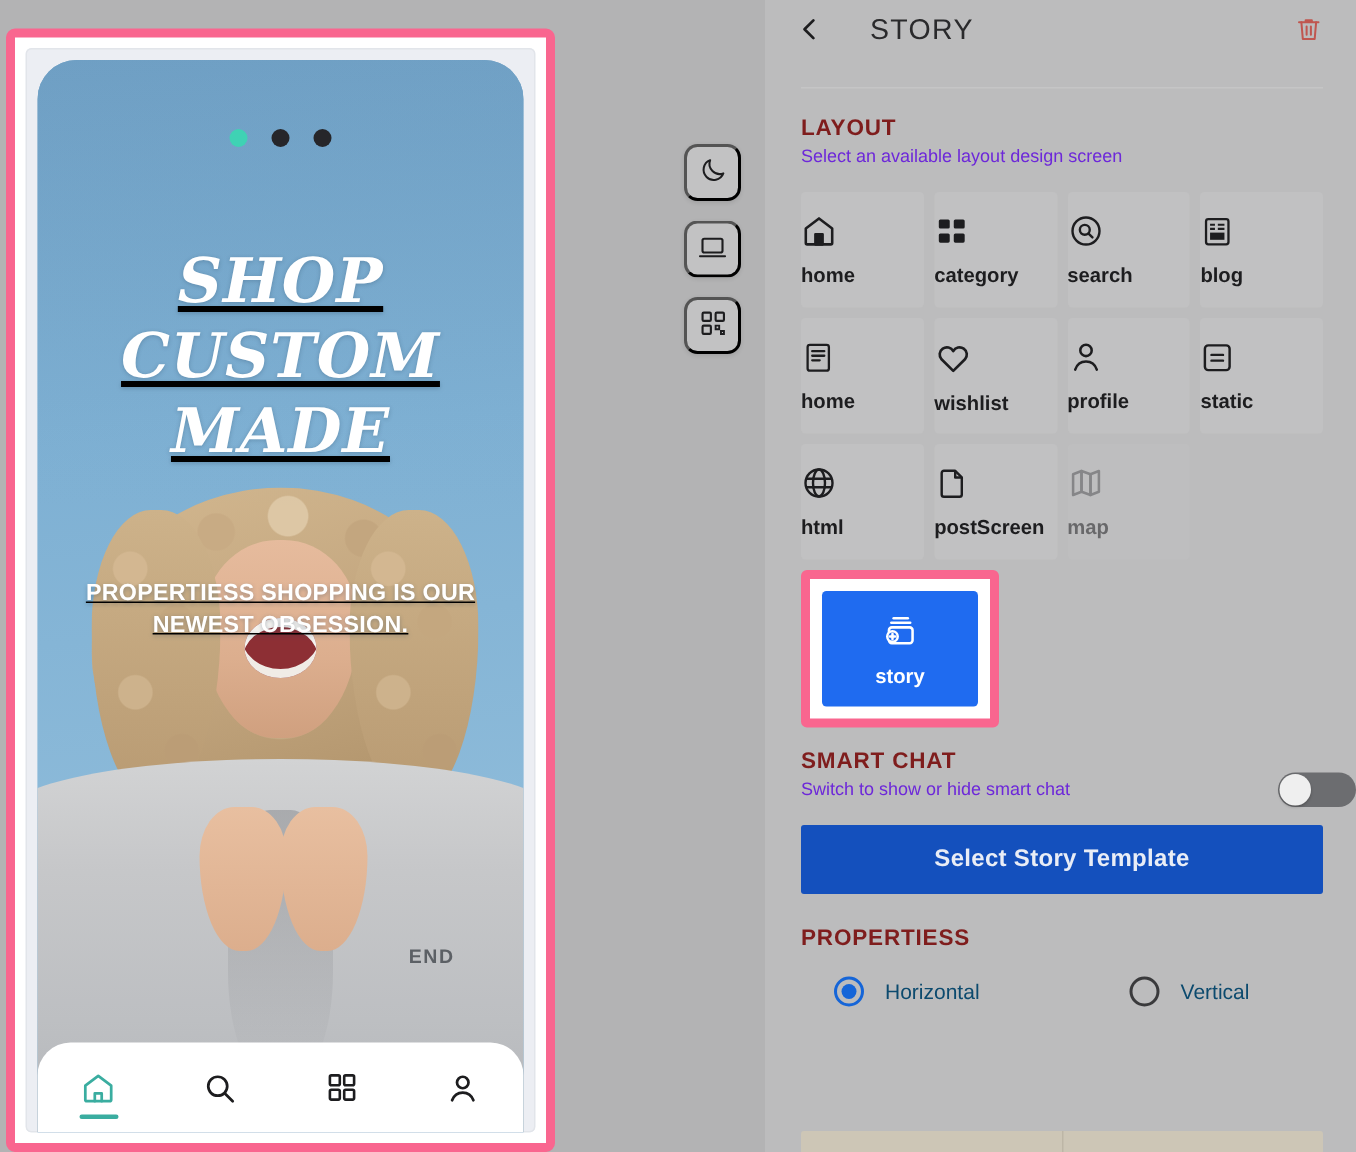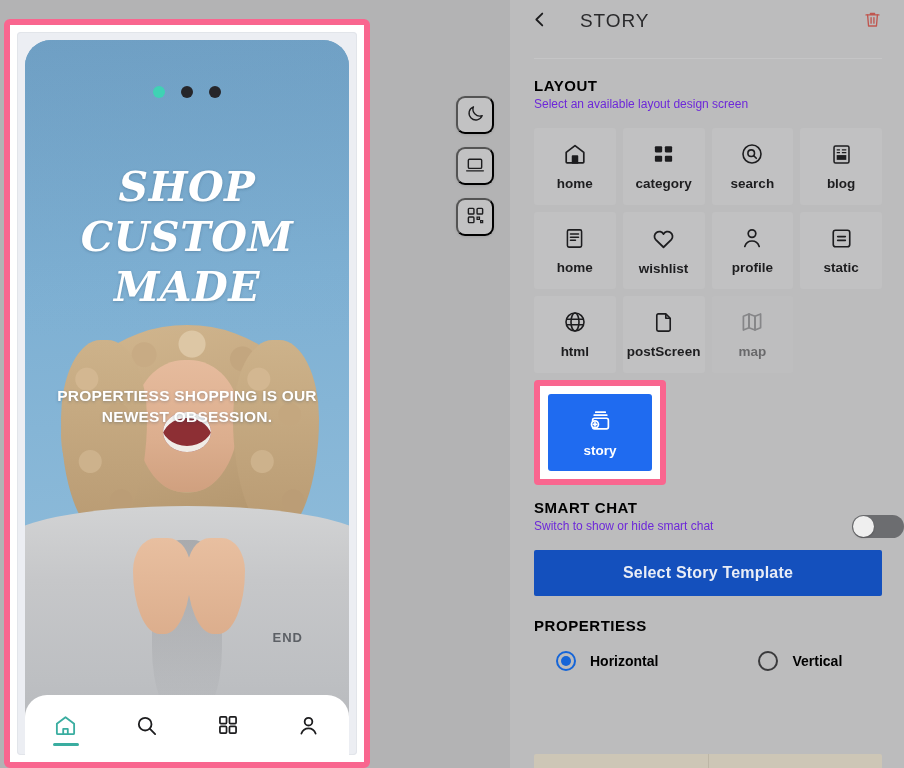--- a/index.html
+++ b/index.html
@@ -149,21 +149,21 @@
     position: absolute; top: 46px; left: 0; right: 0;
     display: flex; justify-content: center; gap: 16px;
     z-index: 4;
   }
   .story-dot { width: 12px; height: 12px; border-radius: 50%; background: #26262a; }
   .story-dot.active { background: #3fd2b4; }
 
   
   #story-copy {
     position: absolute; left: 0; right: 0; top: 122px;
-    z-index: 4; text-align: center; padding: 0 22px;
+    z-index: 4; text-align: center; padding: 0 22px; text-decoration: underline;
   }
   #story-headline {
     font-family: "DejaVu Serif", serif;
     font-style: italic;
     font-weight: 700;
     font-size: 41px;
     line-height: 1.22;
     color: #ffffff;
     letter-spacing: 0.5px;
     text-shadow: 0 1px 3px rgba(40,70,95,.30);
@@ -241,42 +241,42 @@
     background: none; border: none; cursor: pointer;
   }
   #panel-divider {
     height: 1px;
     margin: 16px 22px 0 24px;
     background: #c5c5c6;
   }
 
   .section { padding: 0 22px 0 24px; }
   .section-title {
-    font-size: 15px; font-weight: 700; color: #000000;
+    font-size: 15px; font-weight: 700; color: #7f1d1d;
     letter-spacing: .55px;
   }
   .section-sub {
     font-size: 12px; color: #6d28d9; font-weight: 400;
     margin-top: 3px;
   }
 
   #layout-section { margin-top: 18px; }
 
   #layout-grid {
     margin-top: 17px;
     display: grid;
     grid-template-columns: repeat(4, 1fr);
     gap: 7px;
   }
   .layout-tile {
     height: 77px;
     background: #c1c1c2;
     border-radius: 3px;
     display: flex; flex-direction: column;
-    align-items: center; justify-content: center;
+    align-items: flex-start; justify-content: center;
     gap: 7px;
     cursor: pointer;
     border: none;
     padding: 0;
   }
   .layout-tile .tile-label {
     font-size: 13.5px; font-weight: 700; color: #1d1d1f;
   }
   .layout-tile.disabled { opacity: .52; cursor: default; }
 
@@ -342,21 +342,21 @@
   .radio-mark {
     width: 20px; height: 20px; border-radius: 50%;
     border: 2px solid #3a3a3c;
     display: flex; align-items: center; justify-content: center;
   }
   .radio-mark.checked { border-color: #1565d8; }
   .radio-mark.checked::after {
     content: ""; width: 10px; height: 10px; border-radius: 50%;
     background: #1565d8;
   }
-  .radio-label { font-size: 14px; color: #000000; font-weight: 700; }
+  .radio-label { font-size: 14px; color: #0c4a6e; font-weight: 400; }
 
   #bottom-strip {
     position: absolute; left: 24px; right: 22px; bottom: 0;
     height: 14px;
     background: #cdc6b6;
     border-radius: 2px 2px 0 0;
   }
   #bottom-strip .strip-split {
     position: absolute; left: 50%; top: 0; bottom: 0;
     width: 1px; background: #bdb6a6;

